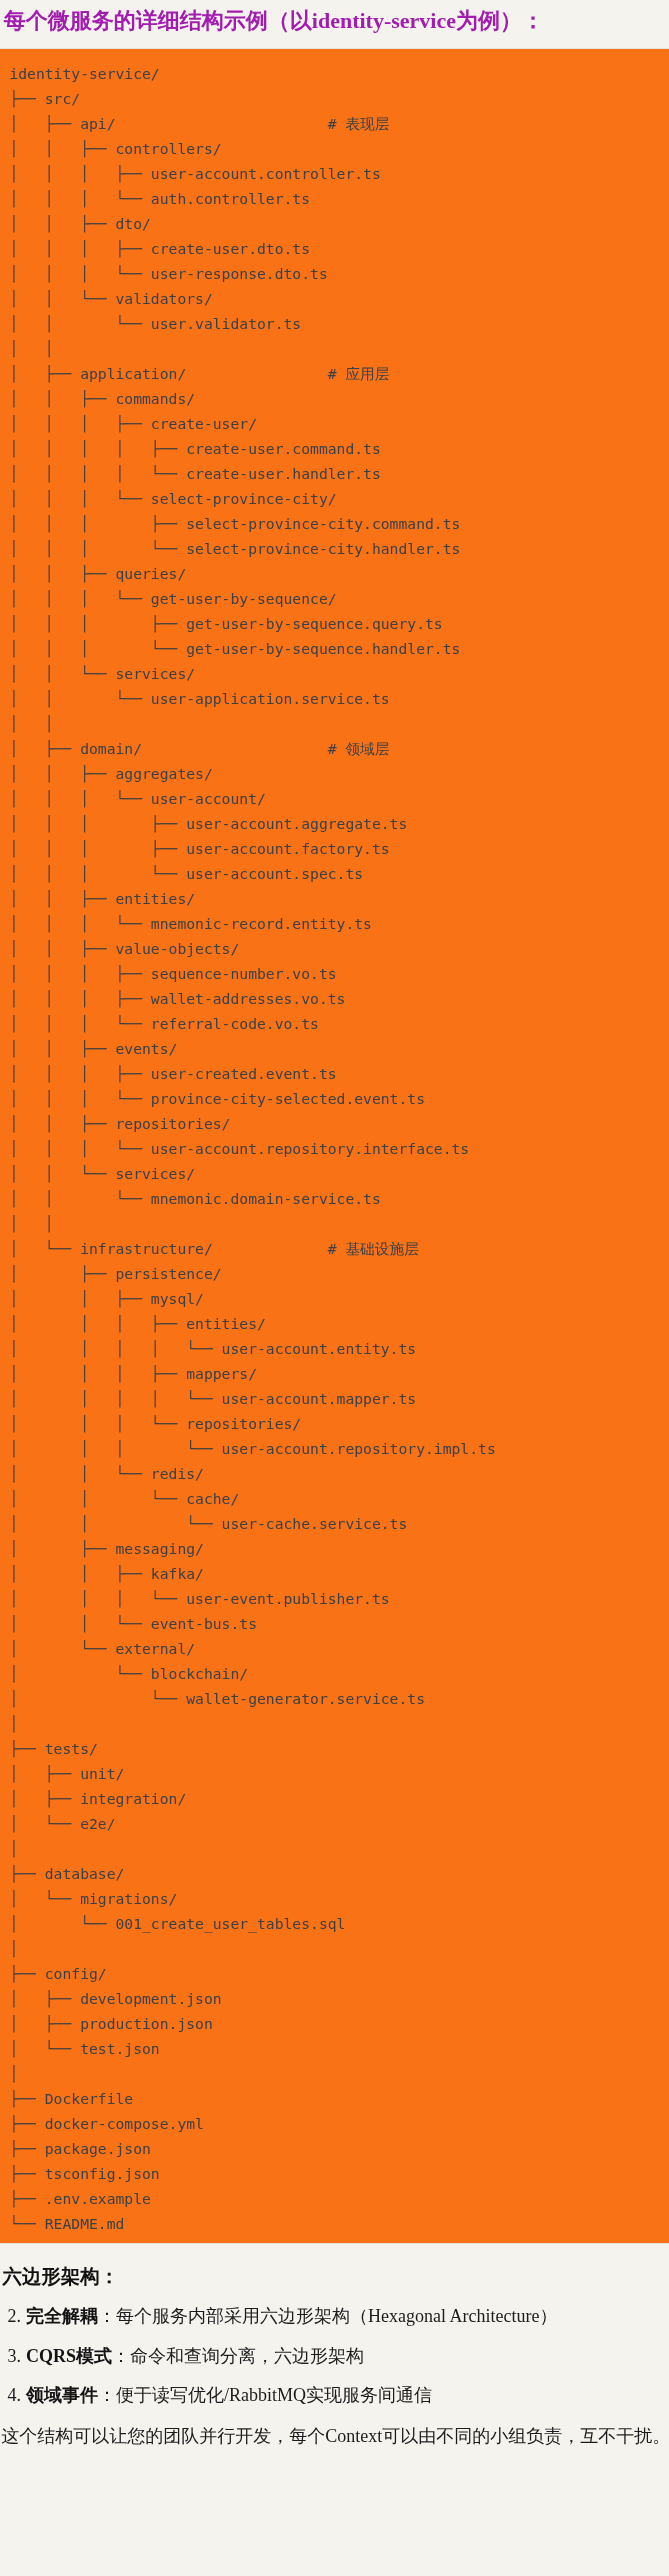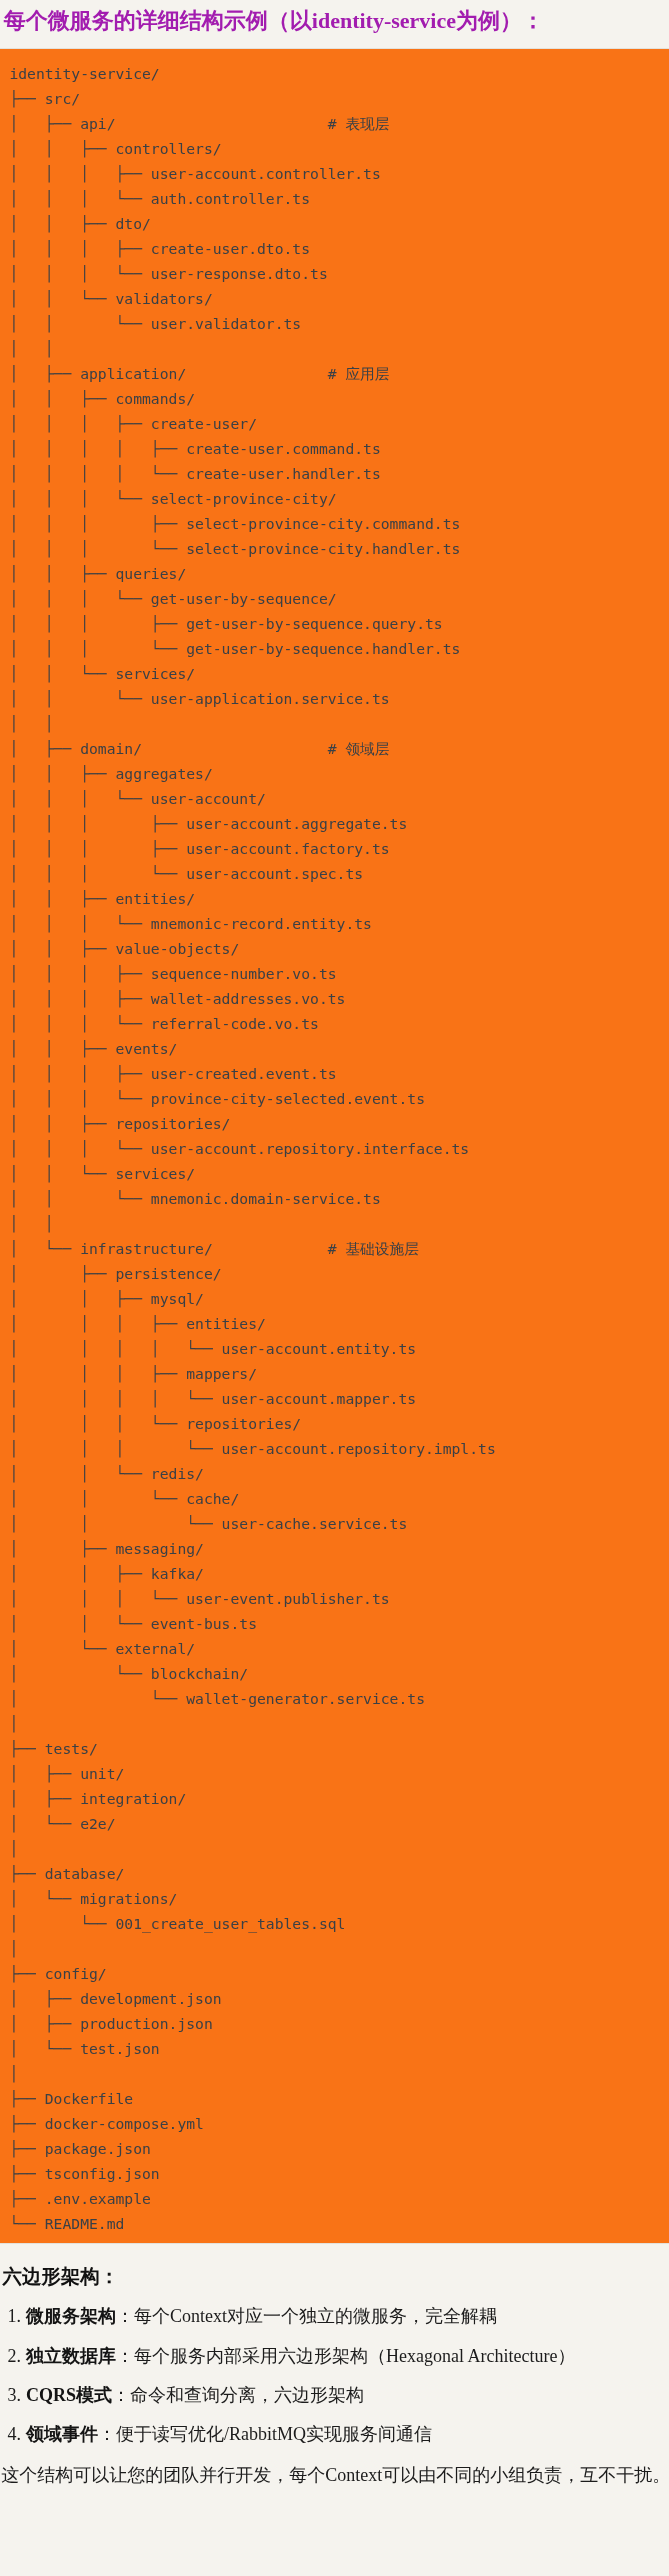--- a/index.html
+++ b/index.html
@@ -164,23 +164,22 @@
 ├── package.json
 ├── tsconfig.json
 ├── .env.example
 └── README.md</pre>
 </div>
 
 <div class="notes">
   <h2 class="notes-heading">六边形架构：</h2>
 
   <ol class="notes-list">
-  <li class="note-item"><span class="num">1.</span><span class="label">微服务架构</span><span class="colon">：</span><span class="text">每个Context对应一个独立的微服务，完全解耦</span></li>
 
-  <li class="note-item"><span class="num">2.</span><span class="label">独立数据库</span><span class="colon">：</span><span class="text">每个服务内部采用六边形架构（Hexagonal Architecture）</span></li>
+  <li class="note-item"><span class="num">2.</span><span class="label">完全解耦</span><span class="colon">：</span><span class="text">每个服务内部采用六边形架构（Hexagonal Architecture）</span></li>
 
   <li class="note-item"><span class="num">3.</span><span class="label">CQRS模式</span><span class="colon">：</span><span class="text">命令和查询分离，六边形架构</span></li>
 
   <li class="note-item"><span class="num">4.</span><span class="label">领域事件</span><span class="colon">：</span><span class="text">便于读写优化/RabbitMQ实现服务间通信</span></li>
 
 
 </ol>
 
   <p class="notes-footer">这个结构可以让您的团队并行开发，每个Context可以由不同的小组负责，互不干扰。</p>
 </div>

